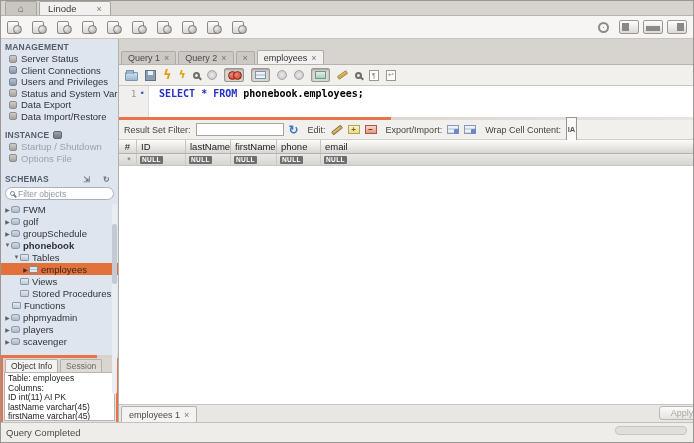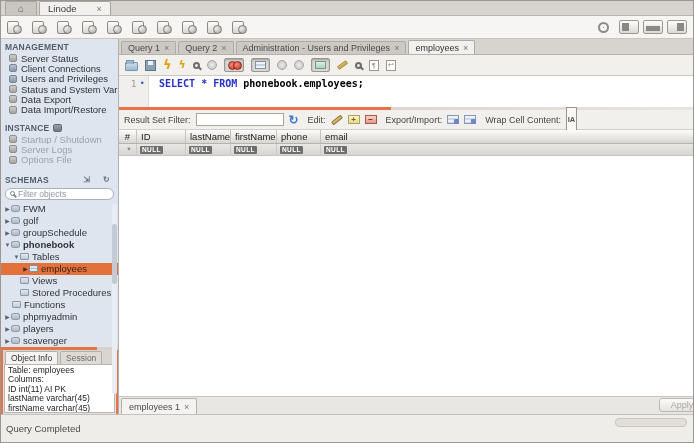--- a/index.html
+++ b/index.html
@@ -91,21 +91,21 @@
   .oi-tabs { height:14px; display:flex; align-items:flex-end; gap:2px; padding-left:2px; background:#d9d5d1; }
   .oi-tab { height:13px; padding:0 5px; font-size:8.5px; display:flex; align-items:center;
             border:1px solid #b3b0ac; border-bottom:none; border-radius:2px 2px 0 0; }
   .oi-tab.active { background:#f4f3f1; color:#333; }
   .oi-tab.idle { background:#dedad6; color:#6e6a66; }
   .oi-box { flex:1; background:#fff; border:1px solid #b9b6b2; margin:0 1px 1px 1px;
             font-size:8.5px; line-height:9.5px; color:#222; padding:1px 3px; overflow:hidden; }
 
   
   .main { flex:1 1 auto; display:flex; flex-direction:column; min-width:0; background:#fff; }
-  .qtabs { height:16px; background:#d7d3cf; border-bottom:1px solid #b7b4b0;
+  .qtabs { height:26px; background:#d7d3cf; border-bottom:1px solid #b7b4b0;
            display:flex; align-items:flex-end; padding-left:2px; gap:2px; flex:0 0 auto; }
   .qtab { height:13px; padding:0 6px; font-size:9px; color:#4a4a4a; background:#ccc8c4;
           border:1px solid #aeaba7; border-bottom:none; border-radius:2px 2px 0 0;
           display:flex; align-items:center; gap:4px; white-space:nowrap; }
   .qtab.active { background:#f2f1ef; height:14px; color:#333; }
 
   .sql-toolbar { height:21px; background:#f2f0ed; border-bottom:1px solid #ccc9c5;
                  display:flex; align-items:center; padding:0 6px; gap:7px; flex:0 0 auto; }
   .i-folder { width:13px; height:9px; background:linear-gradient(#cfe0ef,#9cb8d0); border:1px solid #7a94ac;
               border-radius:1px; position:relative; margin-top:2px; }
@@ -180,21 +180,21 @@
   .rtab-row { height:18px; background:#e9e7e4; border-top:1px solid #c9c6c2; display:flex; align-items:flex-end;
           padding-left:2px; flex:0 0 auto; overflow:hidden; position:relative; }
   .rtab { height:16px; background:#f4f3f1; border:1px solid #b3b0ac; border-bottom:none;
           border-radius:2px 2px 0 0; padding:0 7px; font-size:9px; color:#4a4a4a;
           display:flex; align-items:center; gap:4px; }
   .apply-btn { position:absolute; right:-12px; bottom:2px; width:46px; height:14px;
           border:1px solid #bbb8b4; border-radius:3px; background:linear-gradient(#fafaf9,#e6e4e1);
           color:#aaa7a3; font-size:9px; display:flex; align-items:center; justify-content:center; }
 
   
-  .statusbar { height:28px; background:#efedea; border-top:1px solid #c4c1bd; display:flex; align-items:center;
+  .statusbar { height:20px; background:#efedea; border-top:1px solid #c4c1bd; display:flex; align-items:center;
           padding:8px 5px; font-size:9.5px; color:#4a4a4a; flex:0 0 auto; position:relative; }
   .sb-thumb { position:absolute; right:6px; top:3px; width:72px; height:9px; border-radius:4px;
           background:#e2dfdb; border:1px solid #c8c5c1; }
 </style>
 </head>
 <body>
 
 <div class="window">
 
   <div class="titlebar">
@@ -260,24 +260,20 @@
       <div class="sec-header" style="margin-top:5px;">
         <span>INSTANCE</span>
         <span class="hdr-mini"></span>
       </div>
       <div class="side-item disabled">
         <span class="mini-ic gray"></span>
         <span>Startup / Shutdown</span>
       </div>
       <div class="side-item disabled">
         <span class="mini-ic gray"></span>
-        <span>Server Logs</span>
-      </div>
-      <div class="side-item disabled">
-        <span class="mini-ic gray"></span>
         <span>Options File</span>
       </div>
 
       <div class="sec-header" style="margin-top:7px;gap:9px;">
         <span>SCHEMAS</span>
         <span class="hdr-spacer"></span>
         <span class="hdr-glyph">⇲</span>
         <span class="hdr-glyph">↻</span>
       </div>
       <div class="filter-box">
@@ -376,21 +372,20 @@
       <div class="qtabs">
         <div class="qtab">
           <span>Query 1</span>
           <span class="tab-close">×</span>
         </div>
         <div class="qtab">
           <span>Query 2</span>
           <span class="tab-close">×</span>
         </div>
         <div class="qtab">
-          <span>Administration - Users and Privileges</span>
           <span class="tab-close">×</span>
         </div>
         <div class="qtab active">
           <span>employees</span>
           <span class="tab-close">×</span>
         </div>
       </div>
 
       <div class="sql-toolbar">
         <div class="i-folder"></div>

